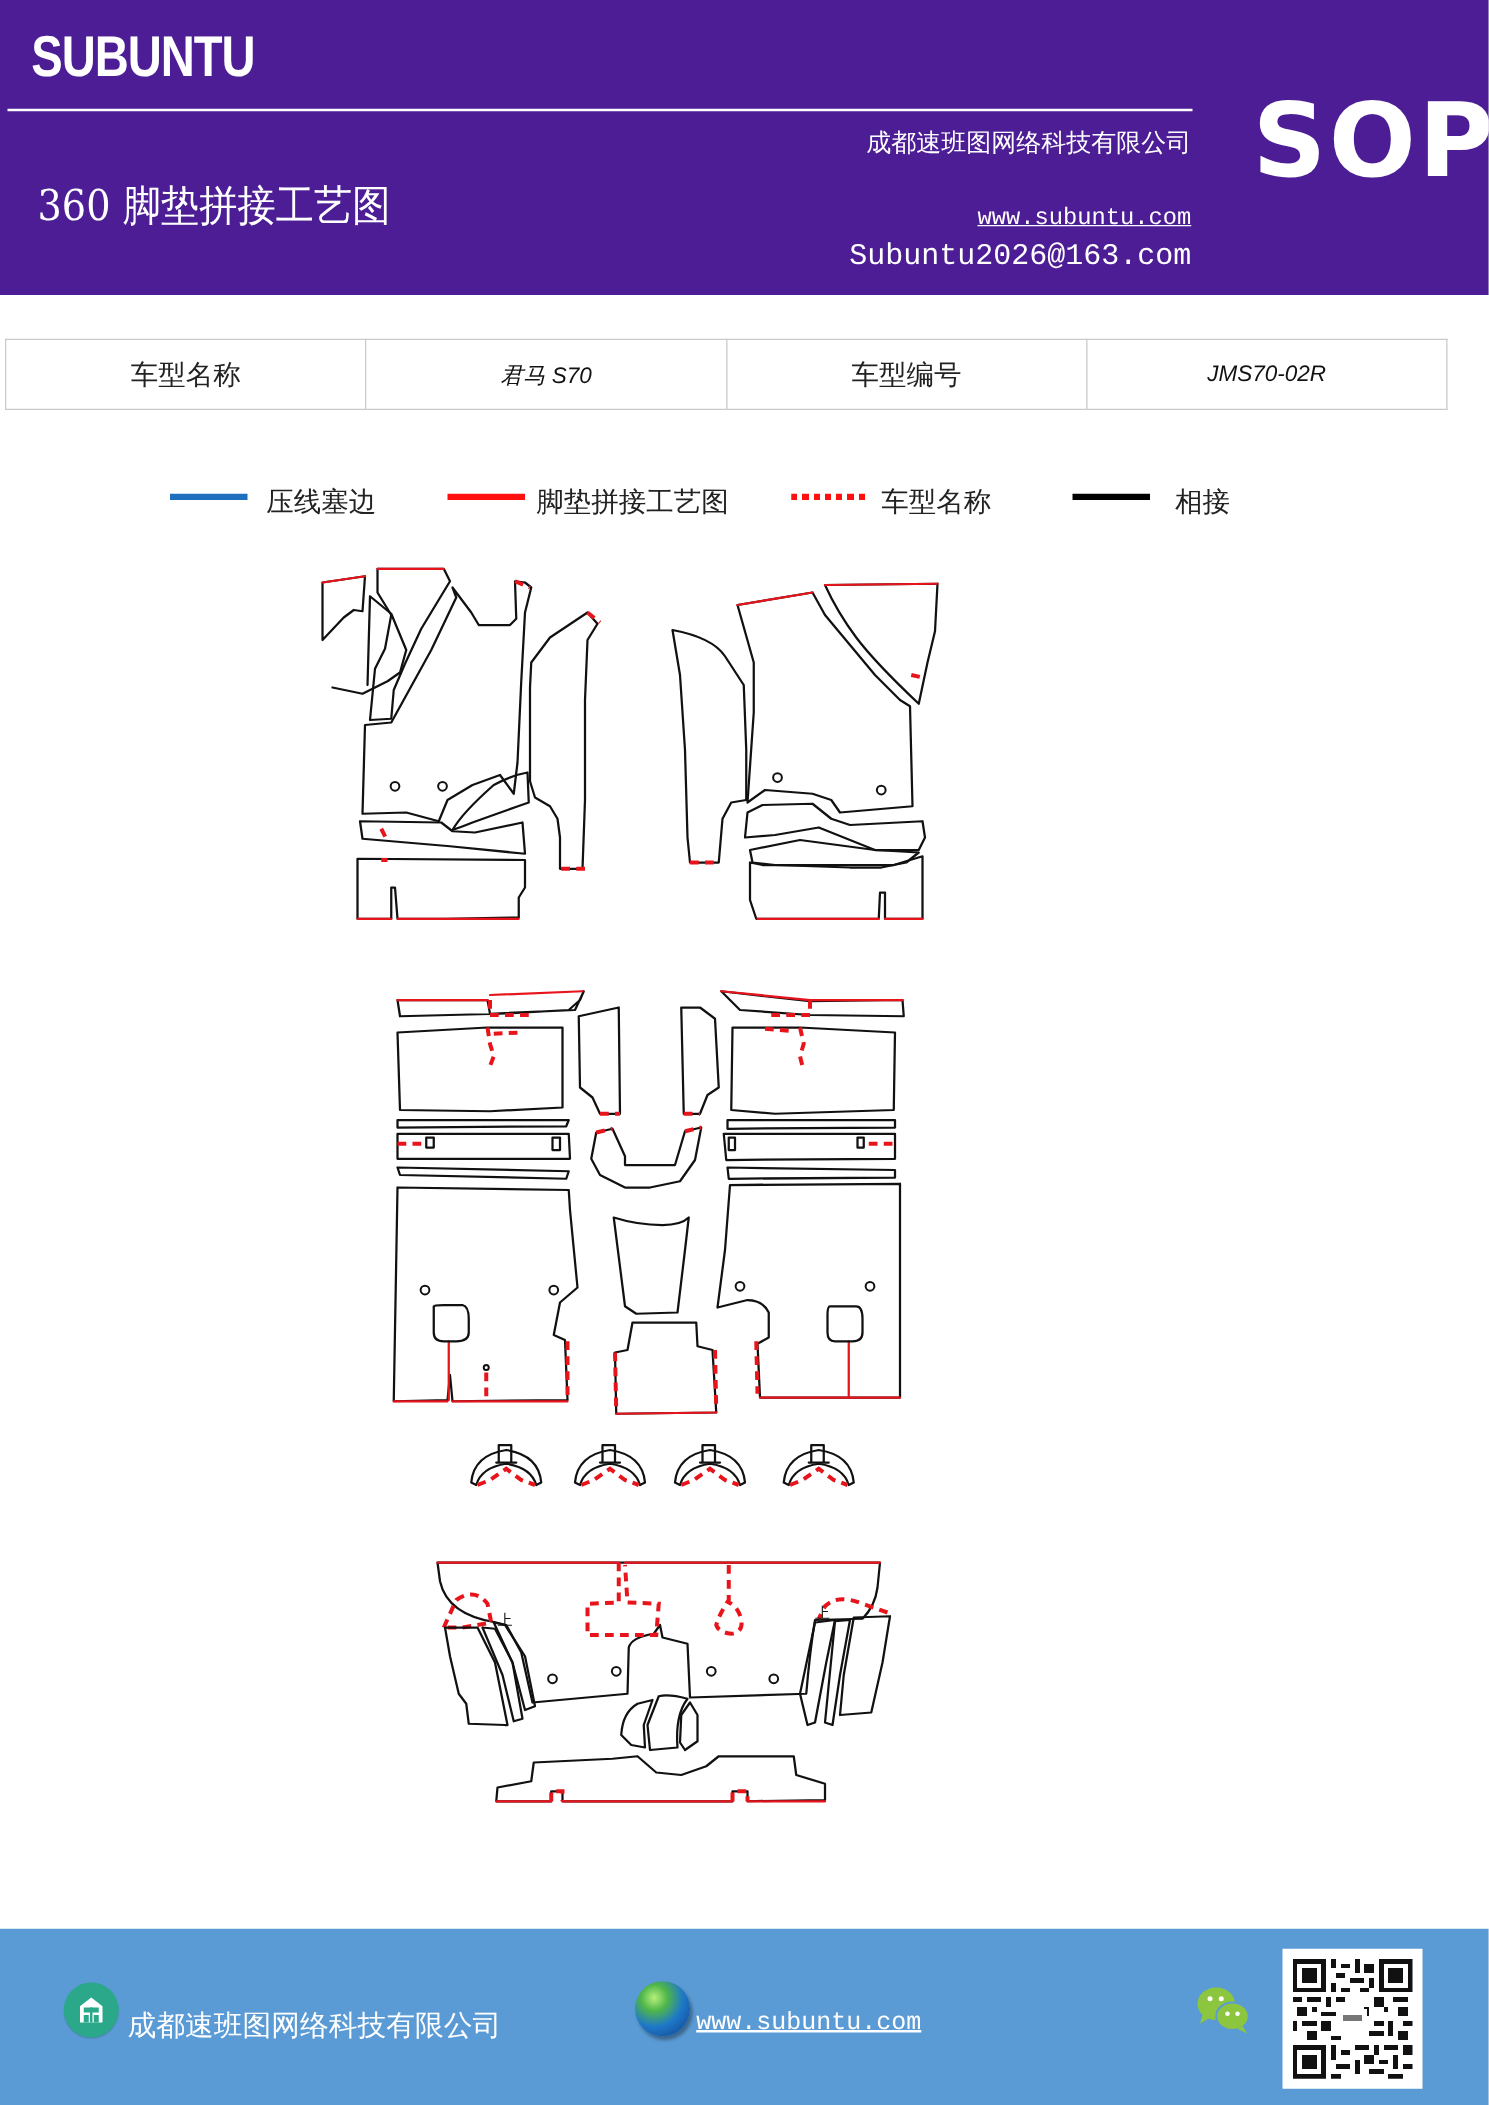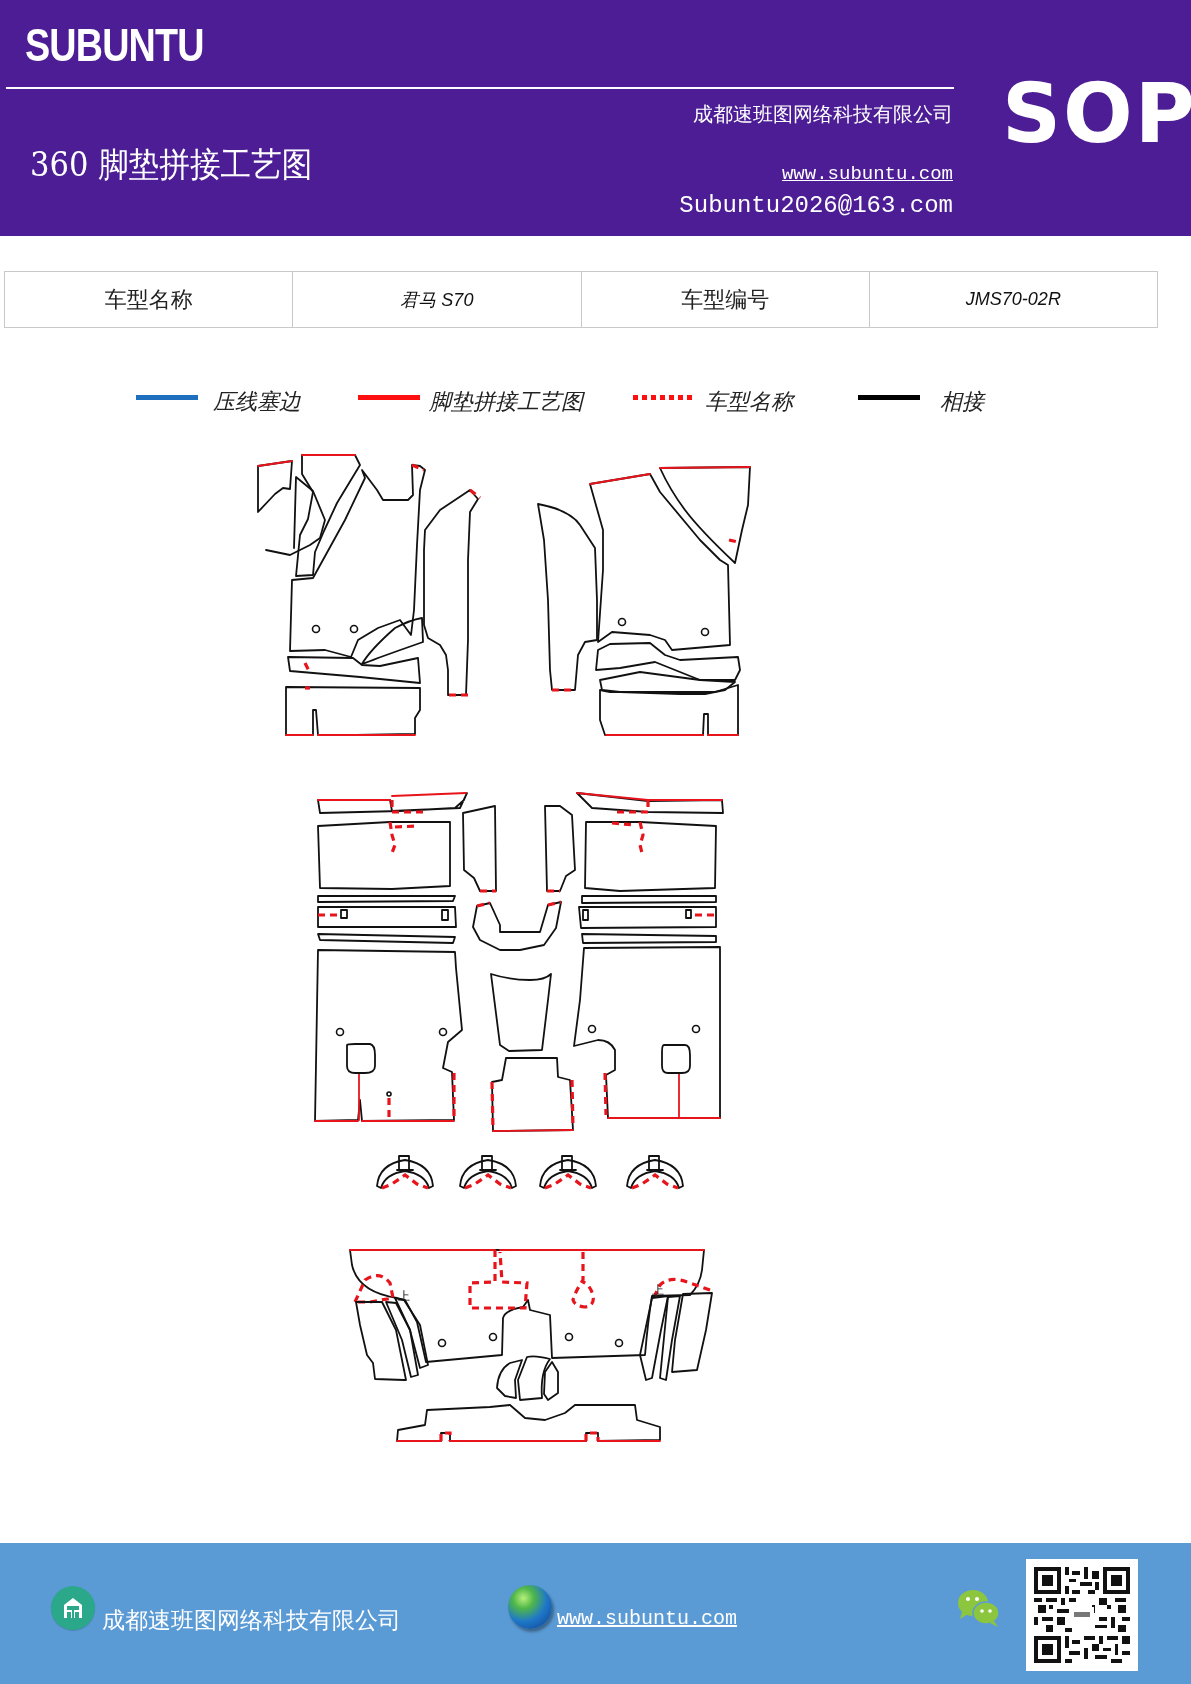--- a/index.html
+++ b/index.html
@@ -20,21 +20,21 @@
     .info-table { position: absolute; left: 4px; top: 248px; width: 1154px; border-collapse: collapse; margin-top: 23px; }
     .info-table td { border: 1px solid #c9c9c9; height: 56px; text-align: center; vertical-align: middle; width: 25%; }
     .info-table td.label { font-size: 22px; color: #222; font-family: "DejaVu Serif", serif; }
     .info-table td.value { font-size: 19px; color: #111; font-family: "Liberation Sans", sans-serif; font-style: italic; }
     .info-table td.value.small { font-size: 18px; }
 
     
     .legend { position: absolute; top: 385px; left: 0; width: 1191px; height: 40px; }
     .legend-item { position: absolute; top: 0; height: 40px; }
     .legend-swatch { position: absolute; top: 10px; width: 62px; height: 5px; }
-    .legend-label { position: absolute; top: 2px; font-size: 22px; color: #222; white-space: nowrap; font-style: italic; }
+    .legend-label { position: absolute; top: 2px; font-size: 22px; color: #222; white-space: nowrap; }
 
     
     .drawing { position: absolute; left: 0; top: 440px; width: 1191px; height: 1020px; }
     .drawing svg { width: 1191px; height: 1020px; }
     .blk { fill: none; stroke: #111; stroke-width: 1.8; stroke-linejoin: round; stroke-linecap: round; }
     .red { fill: none; stroke: #e8141c; stroke-width: 1.8; stroke-linecap: round; }
     .dash { fill: none; stroke: #e8141c; stroke-width: 3.2; stroke-dasharray: 7 5; stroke-linecap: butt; }
     .hole { fill: none; stroke: #111; stroke-width: 1.6; }
 
     

